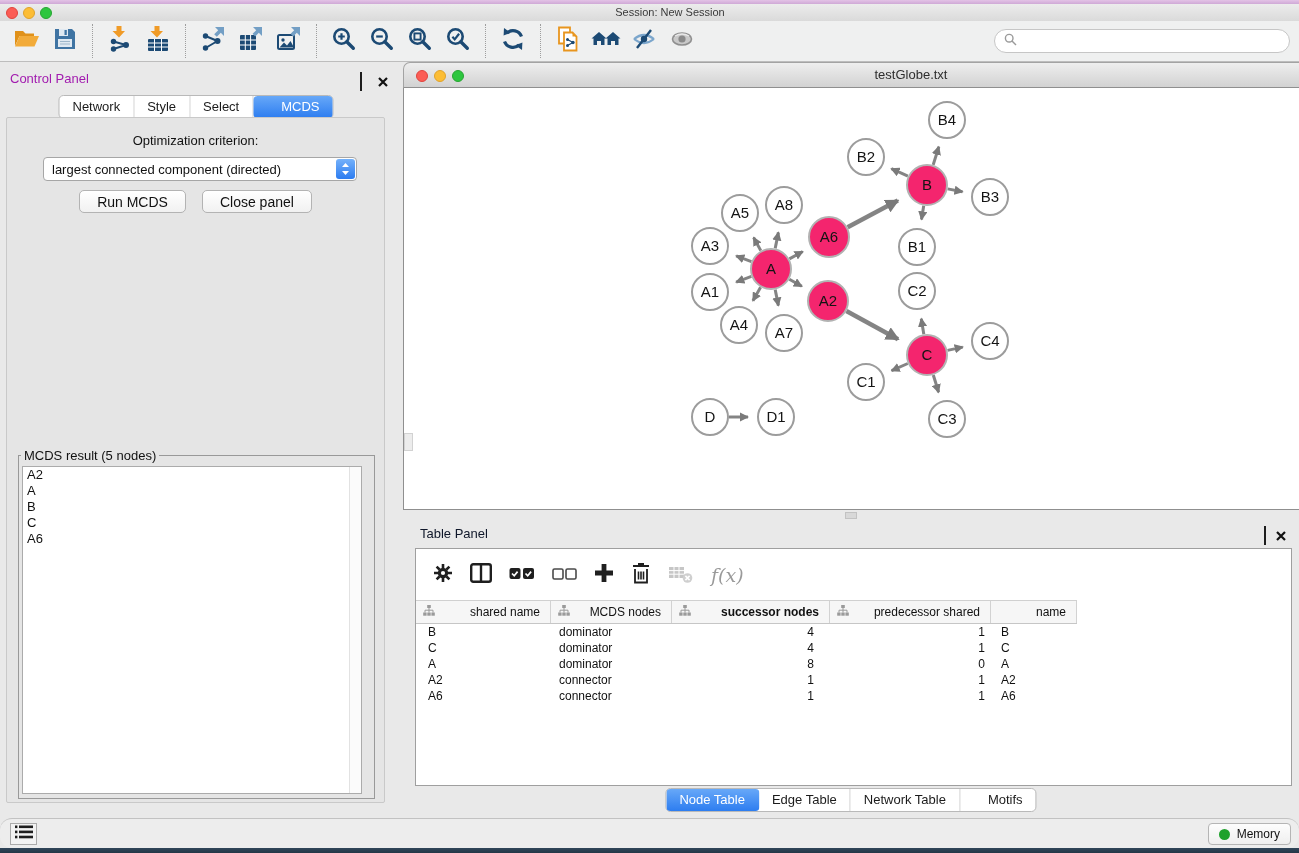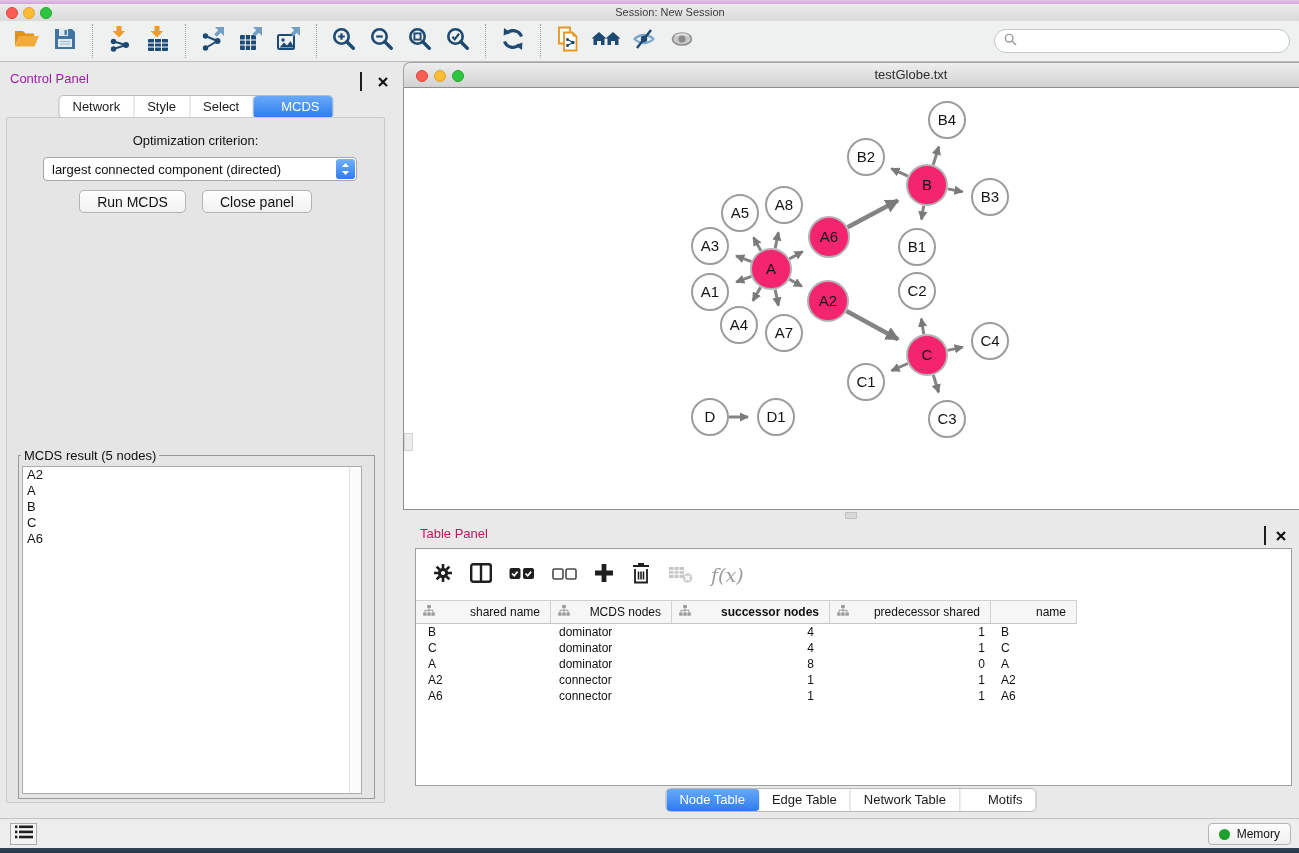--- a/index.html
+++ b/index.html
@@ -60,36 +60,36 @@
   .ntl.m{left:30px;background:#fcbd35;border:1px solid #dfa22b;}
   .ntl.z{left:48px;background:#2ec63f;border:1px solid #27a532;}
   .net-canvas{position:absolute;left:0;top:26px;right:0;bottom:0;background:#fff;border:1px solid #8f8f8f;border-top:none;box-sizing:border-box;}
   .resize-grip{position:absolute;right:1px;bottom:1px;width:13px;height:13px;
      background:repeating-linear-gradient(135deg,transparent 0 3px,#b9b9b9 3px 4px);}
   .left-thumb{position:absolute;left:0;top:345px;width:7px;height:16px;background:#ececec;border:1px solid #d2d2d2;}
   .splitter-dot{position:absolute;left:845px;top:512px;width:10px;height:5px;background:#d8d8d8;border:1px solid #c2c2c2;}
   .graph-label{font-size:15px;fill:#141414;}
   
   .table-panel{position:absolute;left:403px;top:520px;width:896px;height:298px;background:#e9e9e9;}
-  .tp-title{position:absolute;left:17px;top:6px;font-size:13px;color:#be185d;}
+  .tp-title{position:absolute;left:17px;top:6px;font-size:13px;color:#0f172a;}
   .tp-float{position:absolute;right:33px;top:7px;}
   .tp-close{position:absolute;right:13px;top:7px;}
   .tp-box{position:absolute;left:12px;right:7px;top:28px;height:238px;background:#fff;border:1px solid #9f9f9f;box-sizing:border-box;overflow:hidden;}
   .tp-toolbar{height:51px;display:flex;align-items:center;padding-left:17px;gap:17px;}
   .ticon{display:flex;align-items:center;justify-content:center;}
   .fx{font-family:"DejaVu Serif",serif;font-style:italic;font-size:19px;color:#9a9a9a;}
   .thead{display:flex;height:22px;width:661px;background:#f6f6f6;border-top:1px solid #d0d0d0;border-bottom:1px solid #c6c6c6;box-sizing:content-box;}
   .th{display:flex;align-items:center;border-right:1px solid #d2d2d2;box-sizing:border-box;font-size:12px;color:#111;}
   .th svg{margin:0 5px 0 7px;flex:0 0 auto;}
   .th .lbl{flex:1;text-align:right;padding-right:10px;}
   .trow{display:flex;height:16px;font-size:12px;color:#111;}
   .td{box-sizing:border-box;line-height:16px;white-space:nowrap;overflow:hidden;}
   .tp-tabs{position:absolute;left:50%;bottom:6px;transform:translateX(-50%);}
   
-  .status-bar{position:absolute;left:0;top:818px;width:100%;height:30px;background:#ededed;border-top:1px solid #c2c2c2;box-sizing:border-box;}
+  .status-bar{position:absolute;left:0;top:818px;width:100%;height:30px;background:#ededed;border-top:1px solid #c2c2c2;box-sizing:border-box;border-radius:12px;}
   .list-btn{position:absolute;left:10px;top:4px;width:27px;height:22px;background:#f3f3f3;border:1px solid #ababab;
             display:flex;align-items:center;justify-content:center;box-sizing:border-box;}
   .mem-btn{position:absolute;right:8px;top:4px;height:22px;padding:0 10px;background:linear-gradient(#fdfdfd,#efefef);
            border:1px solid #b5b5b5;border-radius:4px;display:flex;align-items:center;gap:7px;font-size:12px;color:#111;box-sizing:border-box;}
   .mem-dot{width:11px;height:11px;border-radius:50%;background:#1ea12c;}
 </style>
 </head>
 <body>
 
 <div class="screen">

